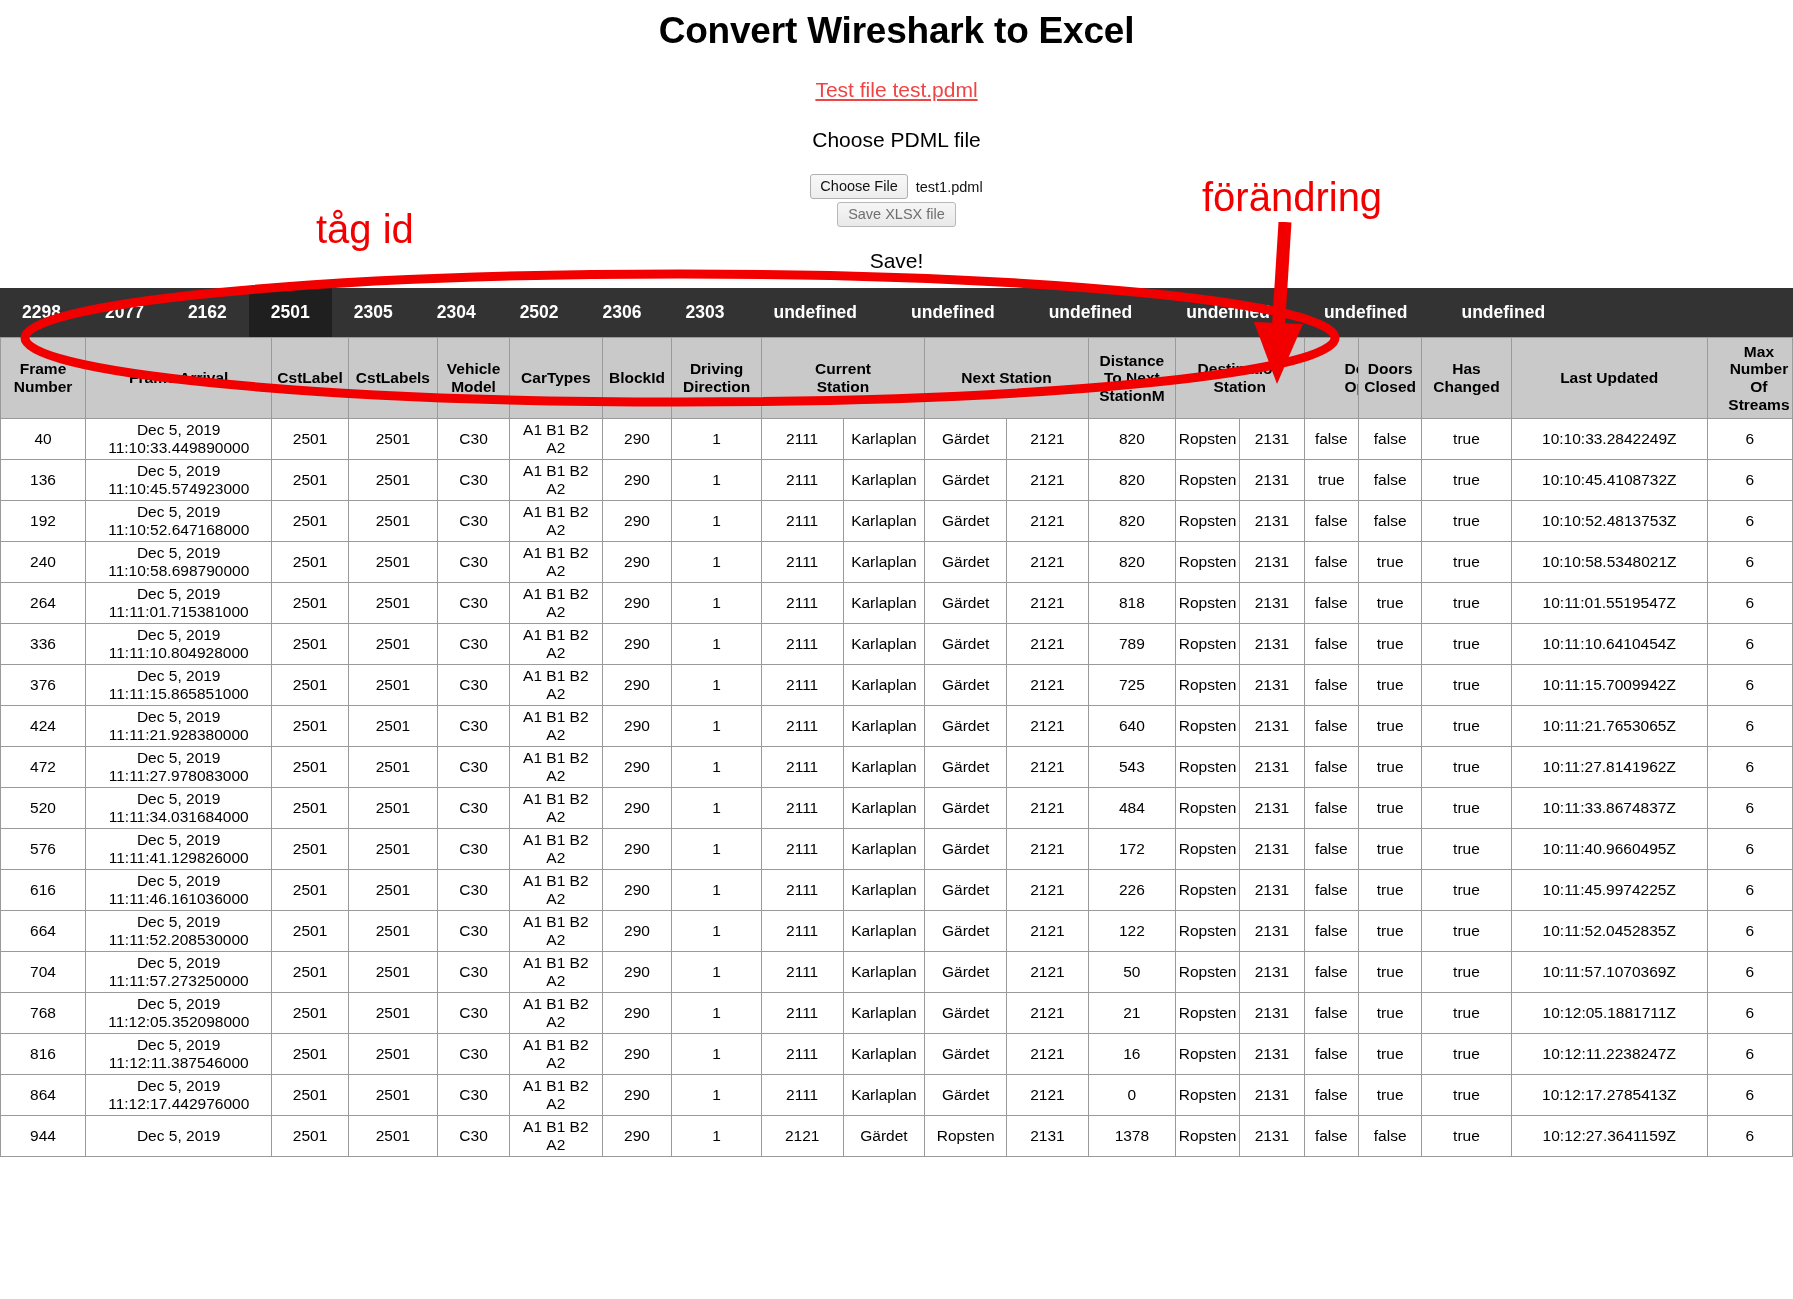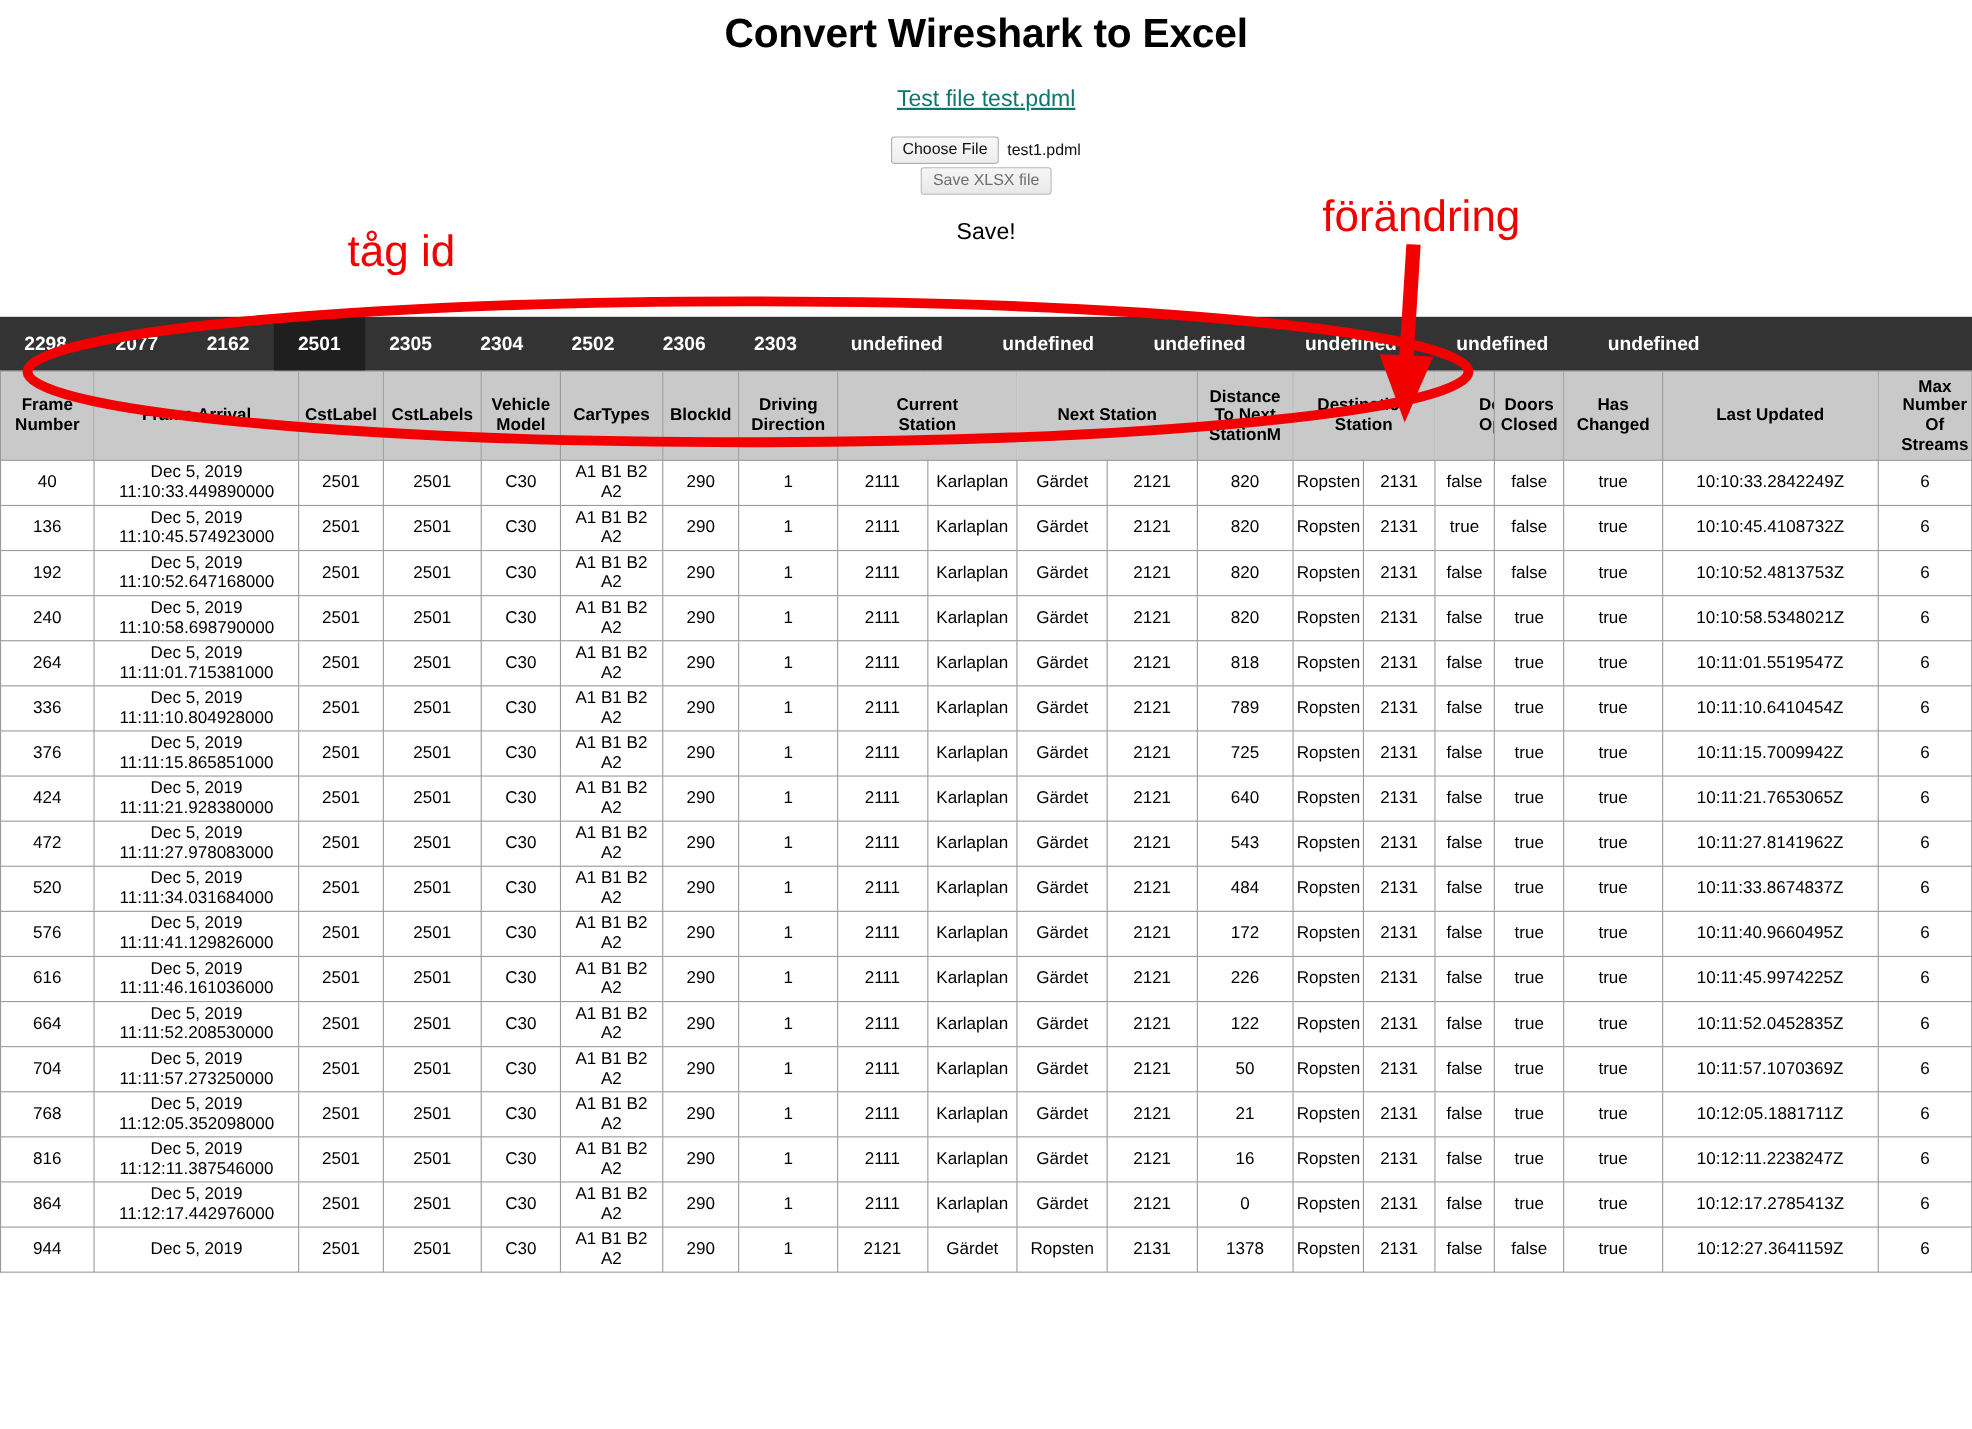--- a/index.html
+++ b/index.html
@@ -16,21 +16,21 @@
   .title {
     text-align: center;
     font-size: 37px;
     font-weight: bold;
     margin: 10px 0 0 0;
     letter-spacing: -0.2px;
   }
   .testlink-row { text-align: center; margin-top: 26px; }
   .testlink {
     font-size: 21px;
-    color: #0f766e;
+    color: #ef4444;
     text-decoration: underline;
     cursor: pointer;
   }
   .choose-label {
     text-align: center;
     font-size: 21px;
     margin-top: 26px;
   }
   .file-row {
     display: flex; justify-content: center; align-items: center;
@@ -131,20 +131,21 @@
 <body>
 
 <div class="page">
 
   <h1 class="title">Convert Wireshark to Excel</h1>
 
   <div class="testlink-row">
     <a class="testlink" href="#">Test file test.pdml</a>
   </div>
 
+  <div class="choose-label">Choose PDML file</div>
 
   <div class="file-row">
     <button class="choose-file-btn">Choose File</button>
     <span class="file-name">test1.pdml</span>
   </div>
 
   <div class="save-row">
     <button class="save-btn">Save XLSX file</button>
   </div>
 

